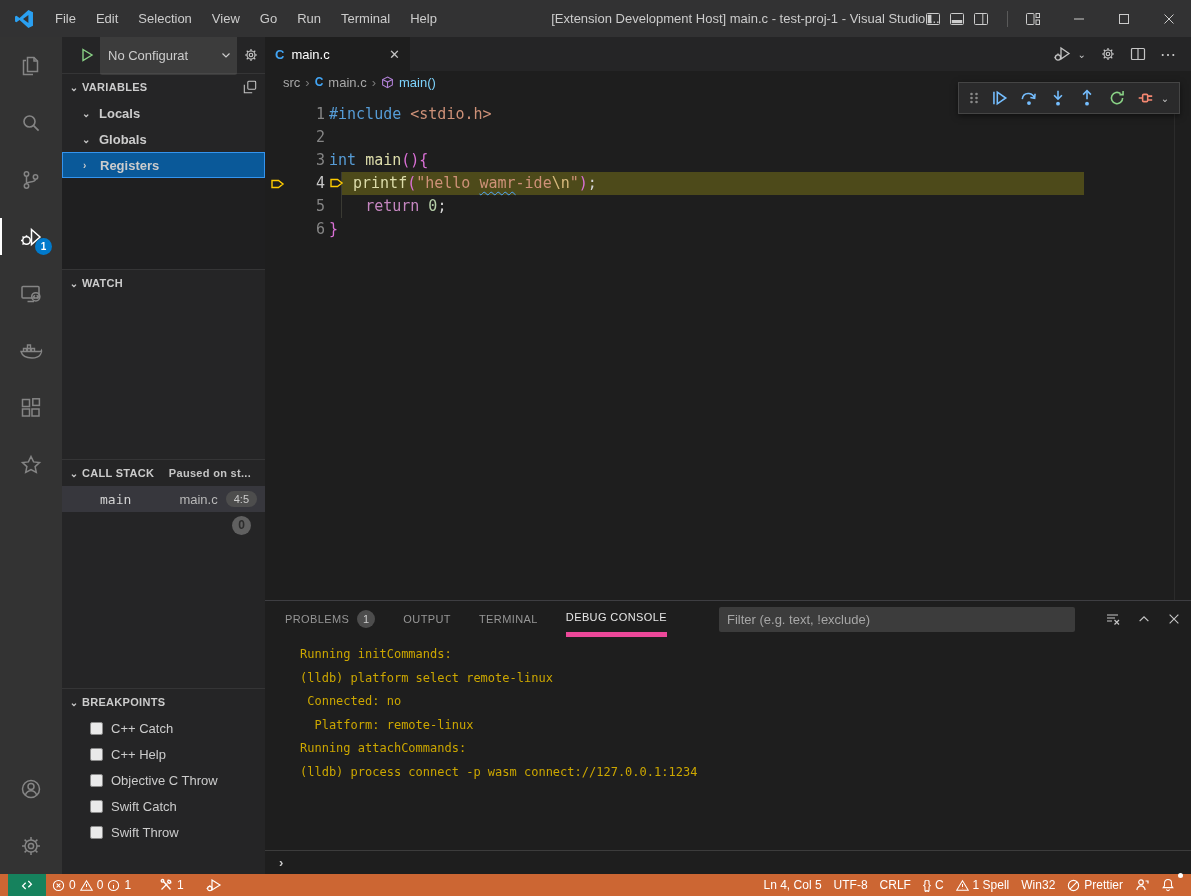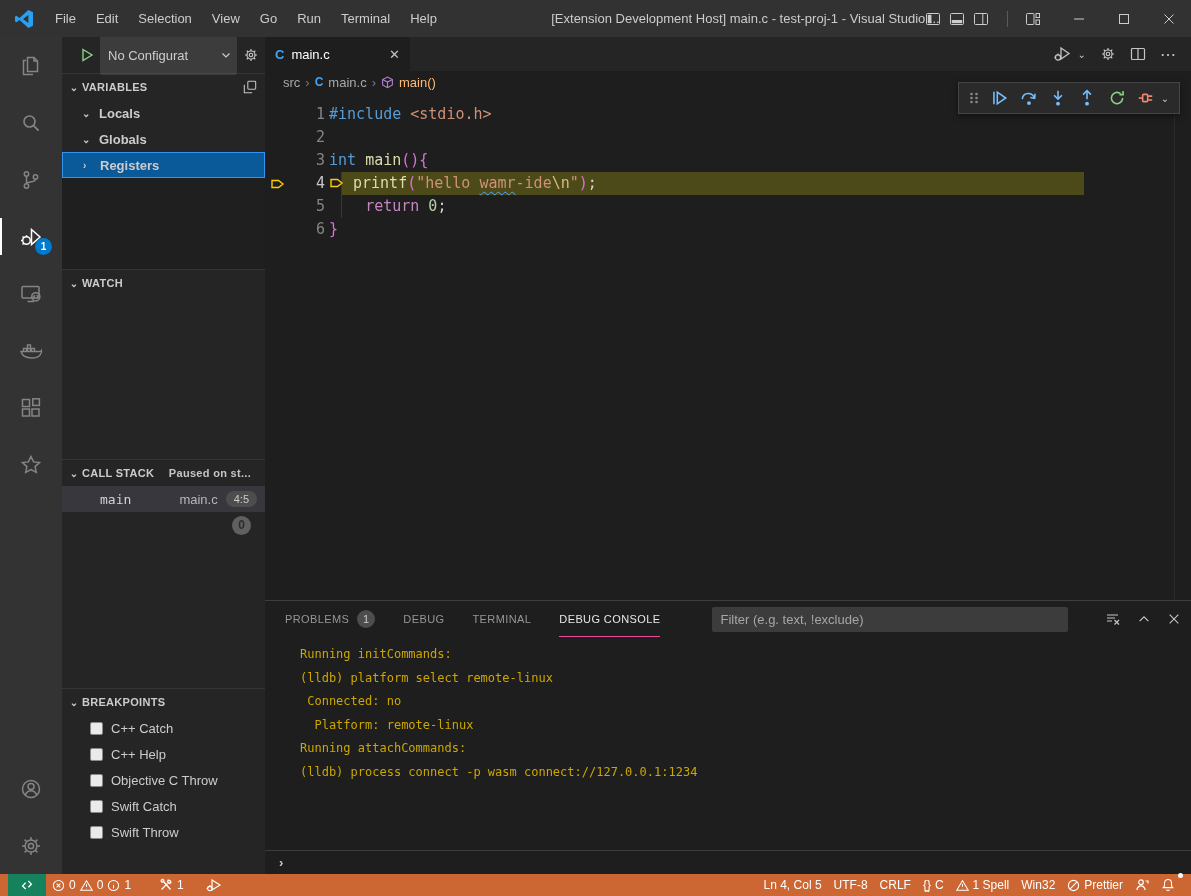--- a/index.html
+++ b/index.html
@@ -70,21 +70,21 @@
   .tab { width:145px; background:#1e1e1e; display:flex; align-items:center; gap:7px; padding:0 10px; font-size:13px; color:#ffffff; }
   .tab .lang-c { color:#42a5f5; font-weight:bold; font-size:13px; }
   .tab .tab-close { margin-left:auto; color:#c5c5c5; font-size:13px; }
   .tab-actions { margin-left:auto; display:flex; align-items:center; gap:14px; padding-right:14px; color:#c5c5c5; }
   .tab-actions .chev-sm { font-size:10px; color:#c5c5c5; margin-left:-8px; }
   .ellipsis { font-size:16px; letter-spacing:1px; }
 
   .breadcrumbs { height:22px; display:flex; align-items:center; padding-left:18px; font-size:13px; color:#a9a9a9; gap:5px; }
   .breadcrumbs .bc-chev { color:#7a7a7a; font-size:13px; }
   .breadcrumbs .lang-c { color:#42a5f5; font-weight:bold; font-size:12px; }
-  .bc-symbol { color:#fdba74; }
+  .bc-symbol { color:#7dd3fc; }
 
   .code-area { height:507px; position:relative; padding-top:10px; font-family:"DejaVu Sans Mono", monospace; font-size:15px; }
   .code-line { position:relative; height:23px; line-height:23px; display:flex; white-space:pre; }
   .glyph { width:26px; flex:0 0 auto; display:flex; align-items:center; justify-content:center; z-index:2; }
   .lnum { width:34px; flex:0 0 auto; text-align:right; color:#858585; z-index:2; }
   .code-line.current .lnum { color:#c6c6c6; }
   .lcontent { margin-left:4px; position:relative; z-index:2; white-space:pre; color:#d4d4d4; }
   .hl-bar { position:absolute; left:76px; width:743px; top:0; bottom:0; background:#4d4a1a; z-index:0; }
   .indent-guide { position:absolute; left:76px; top:0; bottom:0; width:1px; background:#3a3a33; z-index:1; }
   .inline-glyph { display:inline-block; width:24px; vertical-align:middle; }
@@ -98,21 +98,21 @@
   
   .debug-toolbar { position:absolute; top:45px; right:11px; width:222px; height:32px; background:#2a2a2b; border:1px solid #454545; box-shadow:0 2px 6px rgba(0,0,0,.5); display:flex; align-items:center; justify-content:space-around; z-index:40; padding:0 4px; }
   .dt-btn { display:flex; align-items:center; justify-content:center; }
   .dt-chev { color:#c5c5c5; font-size:10px; margin-left:-6px; }
 
   
   .panel { flex:1; border-top:1px solid #3e3e42; display:flex; flex-direction:column; min-height:0; }
   .panel-header { height:36px; display:flex; align-items:center; padding:0 10px 0 20px; }
   .panel-tabs { display:flex; align-items:center; gap:28px; }
   .panel-tab { font-size:11px; color:#969696; letter-spacing:.4px; display:flex; align-items:center; gap:8px; height:36px; line-height:36px; }
-  .panel-tab.active { color:#e7e7e7; border-bottom:1px solid #ec4899; }
+  .panel-tab.active { color:#e7e7e7; border-bottom:5px solid #ec4899; }
   .tab-badge { min-width:18px; height:18px; border-radius:9px; background:#4d4d4d; color:#cccccc; font-size:11px; display:flex; align-items:center; justify-content:center; }
   .panel-filter { margin-left:52px; width:356px; height:25px; background:#3c3c3c; border:none; border-radius:2px; color:#cccccc; font-size:13px; padding:0 8px; font-family:"Liberation Sans", sans-serif; }
   .panel-filter::placeholder { color:#a6a6a6; }
   .panel-actions { margin-left:auto; display:flex; align-items:center; gap:16px; color:#c5c5c5; }
   .console { flex:1; padding:6px 0 0 35px; font-family:"DejaVu Sans Mono", monospace; font-size:12px; line-height:23.5px; color:#cca700; overflow:hidden; }
   .console-line { white-space:pre; }
   .console-input { height:24px; border-top:1px solid #3c3c3c; display:flex; align-items:center; padding-left:14px; }
   .prompt-chev { color:#cccccc; font-size:13px; font-weight:bold; }
 
   
@@ -478,21 +478,21 @@
       </div>
 
       <div class="panel">
         <div class="panel-header">
           <div class="panel-tabs">
             <div class="panel-tab">
               <span>PROBLEMS</span>
               <span class="tab-badge">1</span>
             </div>
             <div class="panel-tab">
-              <span>DEBUG</span>
+              <span>OUTPUT</span>
             </div>
             <div class="panel-tab">
               <span>TERMINAL</span>
             </div>
             <div class="panel-tab active">
               <span>DEBUG CONSOLE</span>
             </div>
           </div>
           <input class="panel-filter" placeholder="Filter (e.g. text, !exclude)" style="">
           <div class="panel-actions">

